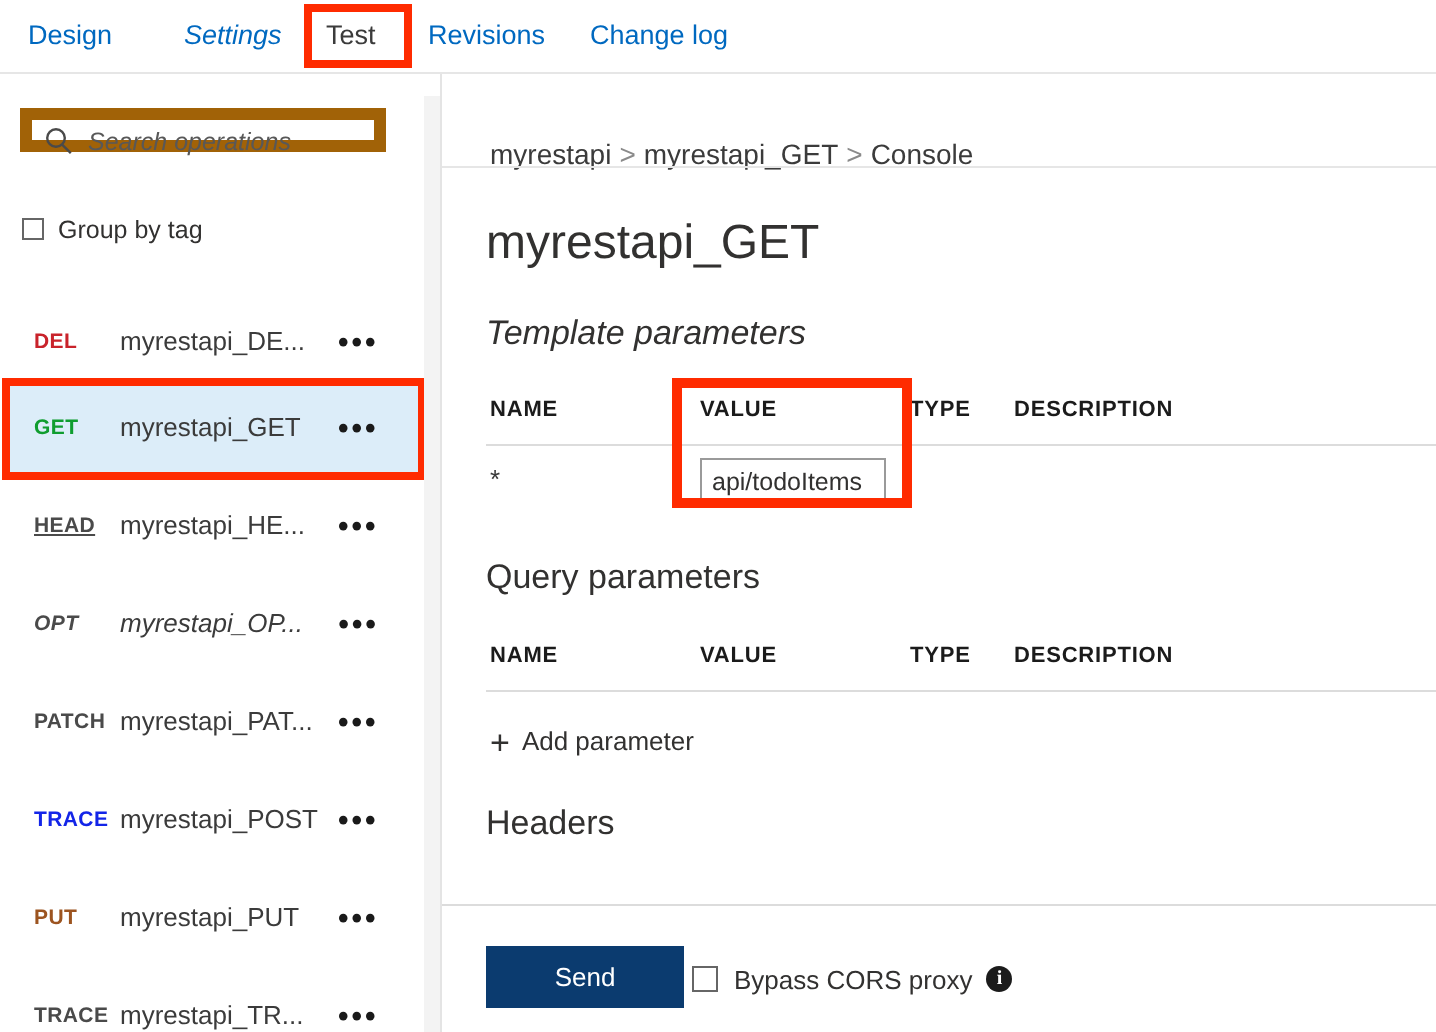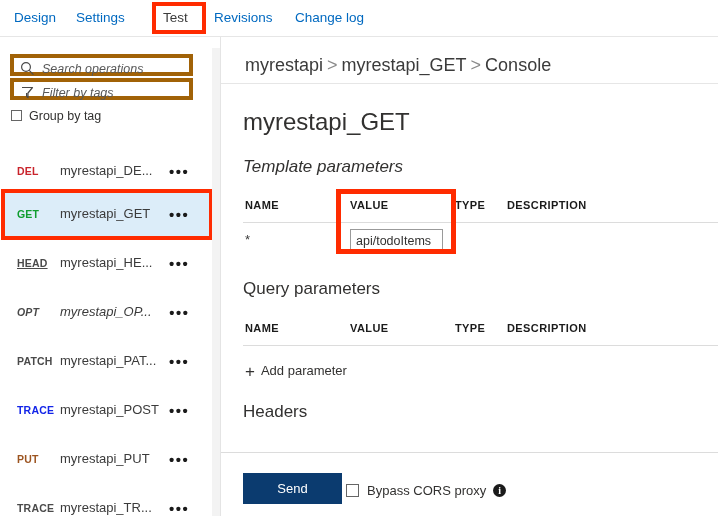--- a/index.html
+++ b/index.html
@@ -52,21 +52,21 @@
     background: #ffffff;
   }
   #sidebar-divider {
     position: absolute; left: 220px; top: 37px;
     width: 1px; height: 479px; background: #e4e4e4;
   }
 
   .sb-field {
     position: absolute;
     left: 10px; width: 183px; height: 22px;
-    border: 4px solid #a16207;
+    border: 6px solid #a16207;
     box-sizing: border-box;
     background: #ffffff;
   }
   #search-box { top: 17px; }
   #filter-box { top: 41px; }
   .sb-field .ph {
     position: absolute; left: 28px; top: 2px;
     font-size: 12.5px; font-style: italic;
     color: #585858; line-height: 18px;
     white-space: nowrap;
@@ -137,22 +137,22 @@
     cursor: pointer;
   }
 
   
   #main {
     position: absolute; left: 221px; top: 37px;
     width: 497px; height: 479px;
     background: #ffffff;
   }
   #breadcrumb {
-    position: absolute; left: 24px; top: 18px;
-    font-size: 18px; color: #3b3b3b;
+    position: absolute; left: 24px; top: 32px;
+    font-size: 14px; color: #3b3b3b;
     white-space: nowrap;
   }
   #breadcrumb .sep { color: #8a8a8a; padding: 0 4px; }
   #crumb-divider {
     position: absolute; left: 0; top: 46px;
     width: 497px; height: 1px; background: #e6e6e6;
   }
   #page-title {
     position: absolute; left: 22px; top: 71px;
     font-size: 24px; font-weight: 400; color: #323130;
@@ -257,49 +257,41 @@
   }
 </style>
 </head>
 <body>
 
 <div id="app">
 
   <div id="tabbar">
     <div id="tabbar-slots">
         <div class="tab" style="left: 14px;">Design</div>
-        <div class="tab" style="left: 76px;">Settings</div>
+        <div class="tab" style="left: 92px; font-style: italic;">Settings</div>
         <div class="tab active" style="left: 163px;">Test</div>
         <div class="tab" style="left: 214px;">Revisions</div>
         <div class="tab" style="left: 295px;">Change log</div>
       </div>
     <div id="tabbar-underline"></div>
     <div id="tab-highlight"></div>
   </div>
 
   <div id="sidebar">
 
     <div class="sb-field" id="search-box">
       <span class="ic">
         <svg width="15" height="15" viewBox="0 0 15 15">
           <circle cx="6" cy="6" r="4.4" fill="none" stroke="#4a4a4a" stroke-width="1.2"></circle>
           <line x1="9.2" y1="9.4" x2="13.4" y2="13.6" stroke="#4a4a4a" stroke-width="1.2"></line>
         </svg>
       </span>
       <span class="ph">Search operations</span>
     </div>
 
-    <div class="sb-field" id="filter-box">
-      <span class="ic">
-        <svg width="15" height="15" viewBox="0 0 15 15">
-          <polyline points="2,2.5 12.5,2.5 8,8 8,12.6 6.6,11.4 6.6,8" fill="none" stroke="#4a4a4a" stroke-width="1.2" stroke-linejoin="round"></polyline>
-        </svg>
-      </span>
-      <span class="ph">Filter by tags</span>
-    </div>
 
     <div id="group-row">
       <span class="cbox"></span><span class="lbl">Group by tag</span>
     </div>
 
     <div id="op-list">
         <div class="op-row" style="top: 112px;">
           <span class="verb" style="color: rgb(201, 35, 43);">DEL</span>
           <span class="opname">myrestapi_DE...</span>
           <span class="dots">•••</span>

